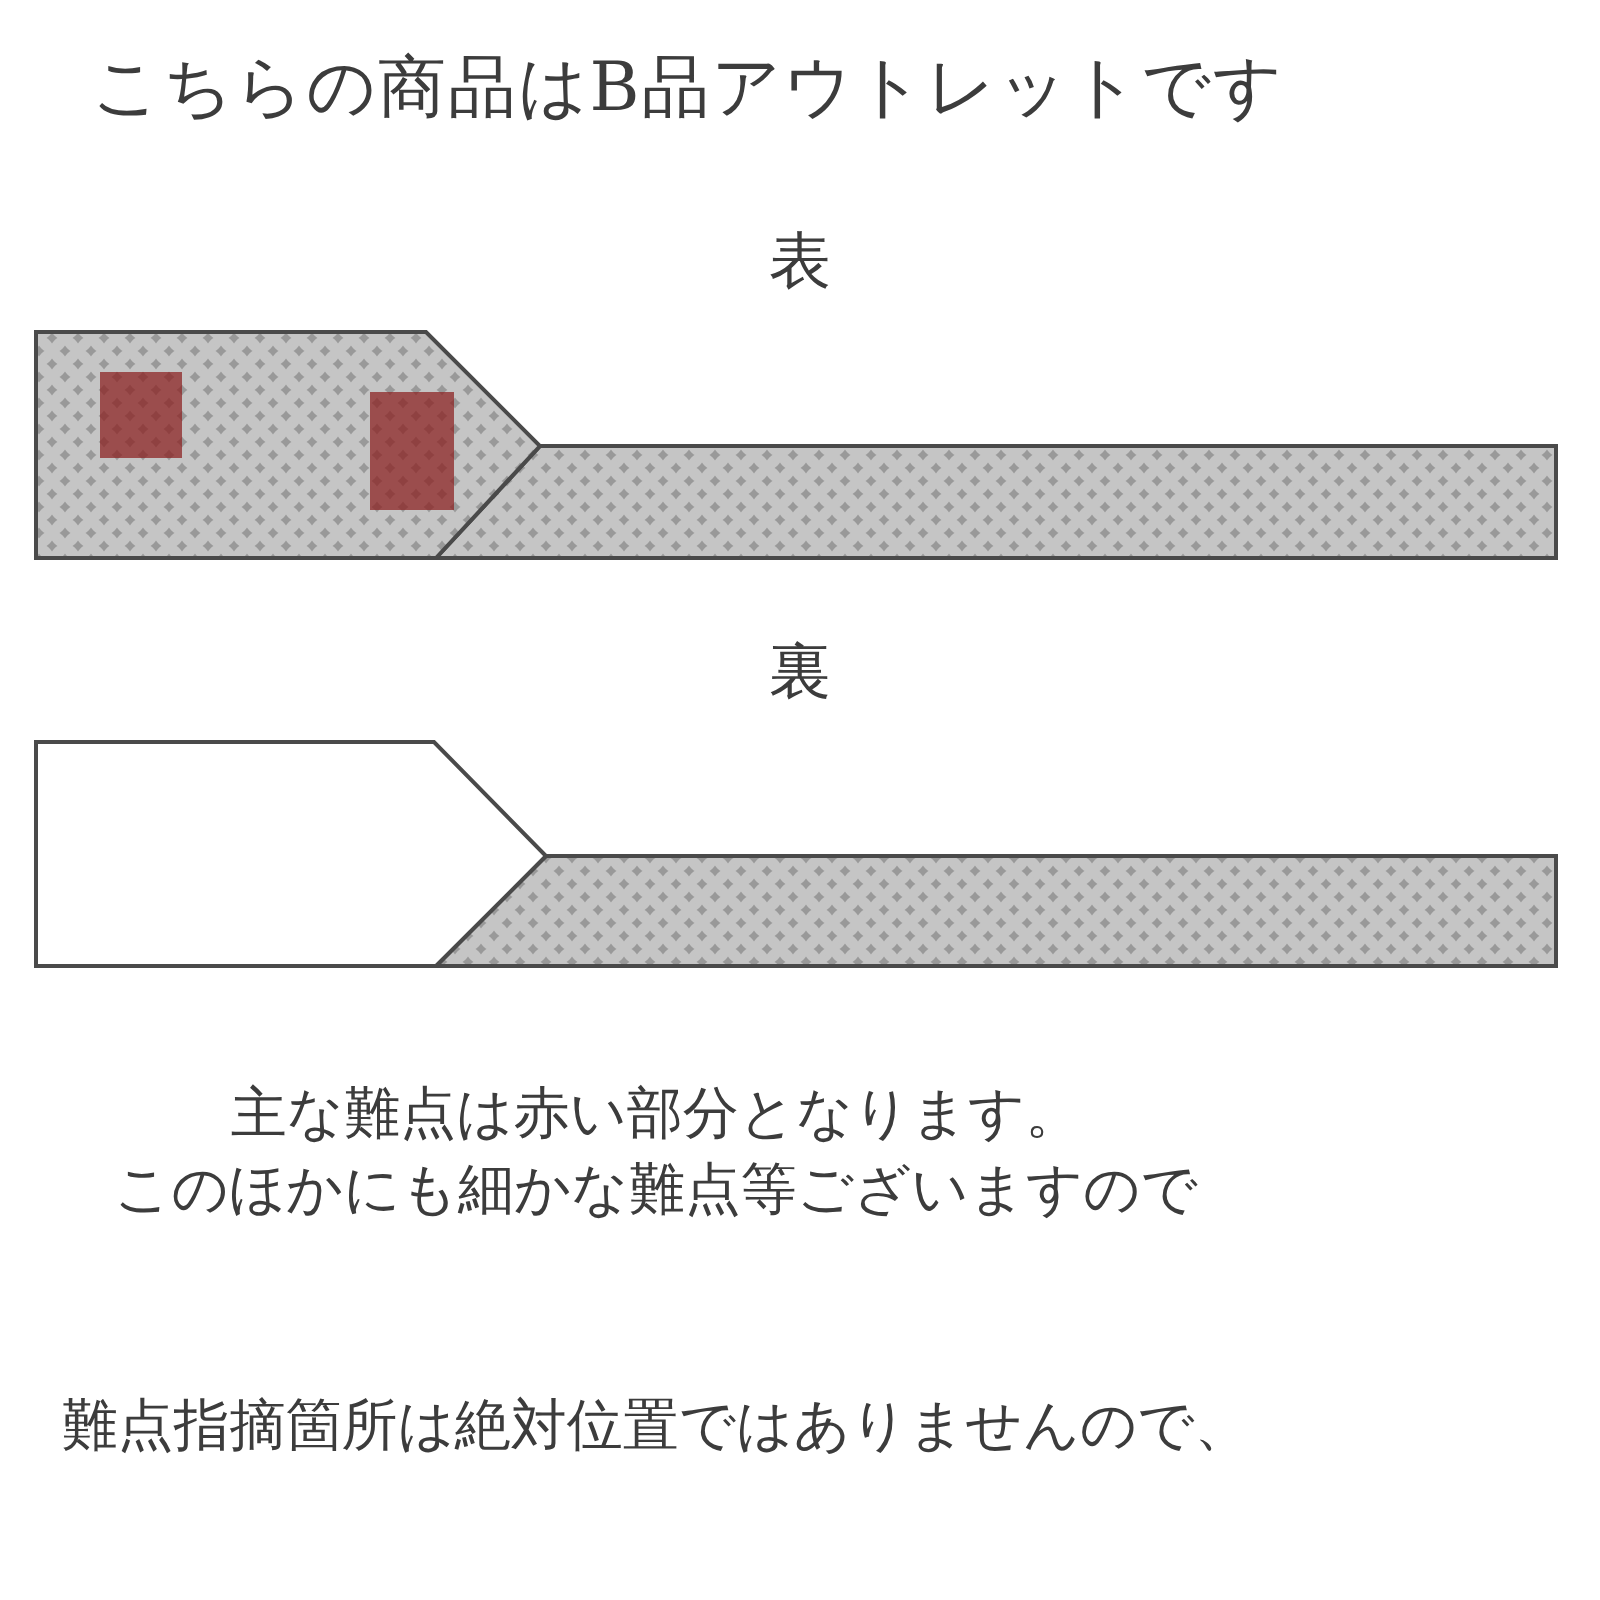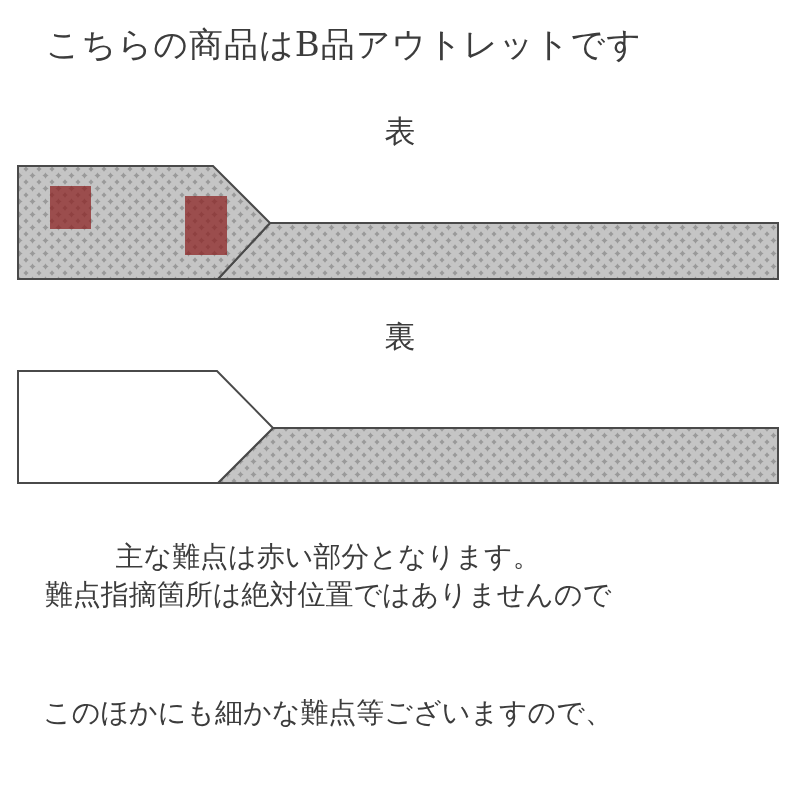--- a/index.html
+++ b/index.html
@@ -105,20 +105,20 @@
           <circle cx="6.5" cy="6.5" r="6"></circle>
         </g>
       </pattern>
     </defs>
     <polygon points="273,428 778,428 778,483 218,483" fill="url(#shippo-back)" stroke="#4a4a4a" stroke-width="2" stroke-linejoin="miter"></polygon>
     <polygon points="18,371 217,371 273,428 218,483 18,483" fill="#ffffff" stroke="#4a4a4a" stroke-width="2" stroke-linejoin="miter"></polygon>
   </svg>
 
   <div class="note primary">
     <div class="line">主な難点は赤い部分となります。</div>
-    <div class="line">難点指摘箇所は絶対位置ではありませんので</div>
+    <div class="line">このほかにも細かな難点等ございますので</div>
   </div>
 
   <div class="note secondary">
-    <div class="line">このほかにも細かな難点等ございますので、</div>
+    <div class="line">難点指摘箇所は絶対位置ではありませんので、</div>
   </div>
 
 </div>
 
 </body></html>

